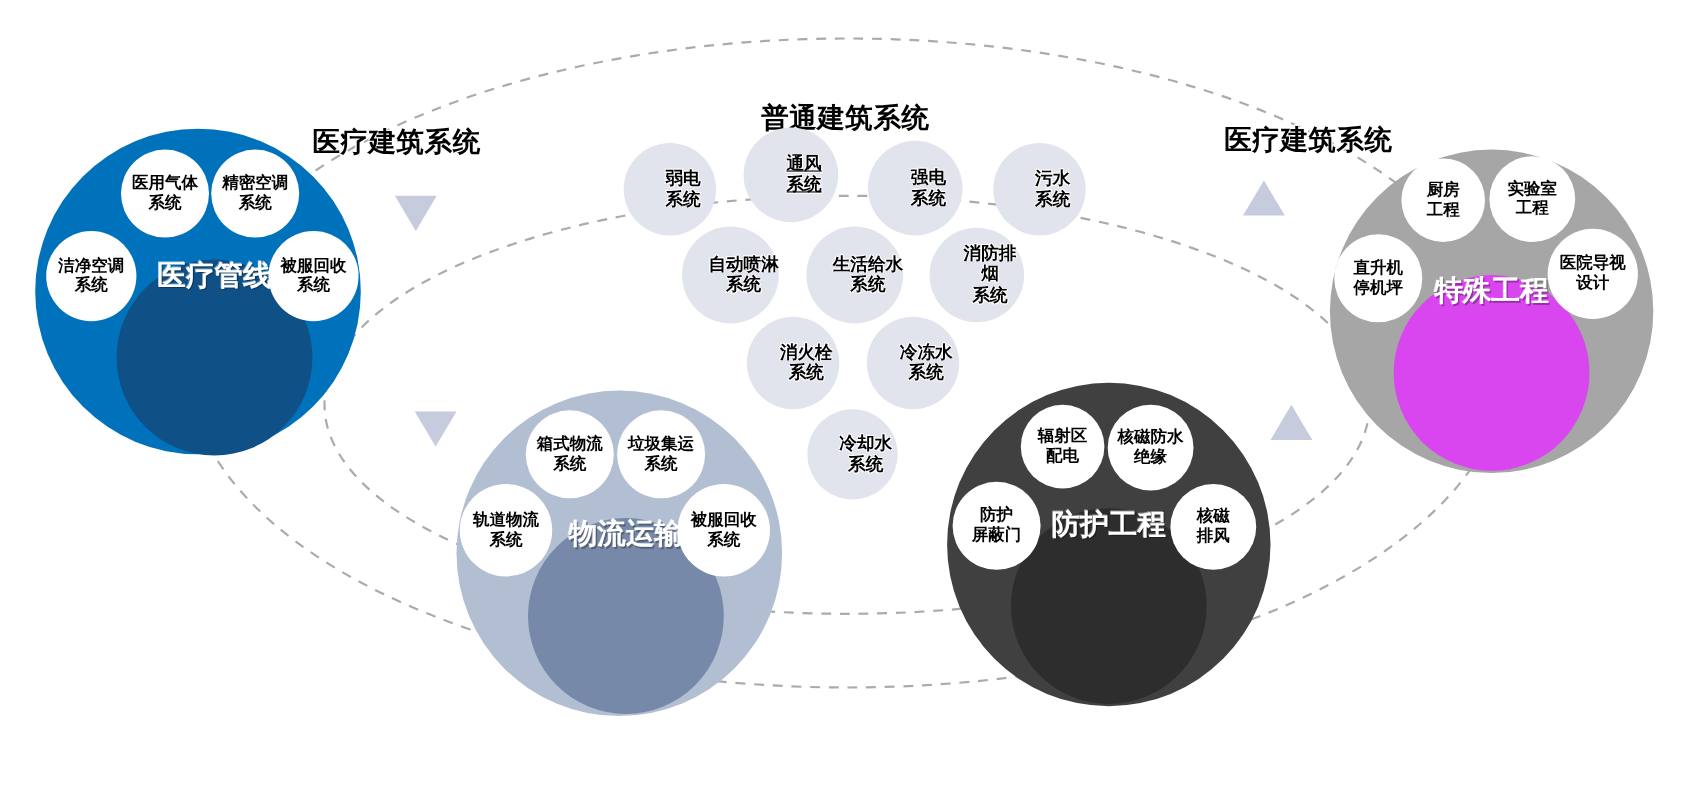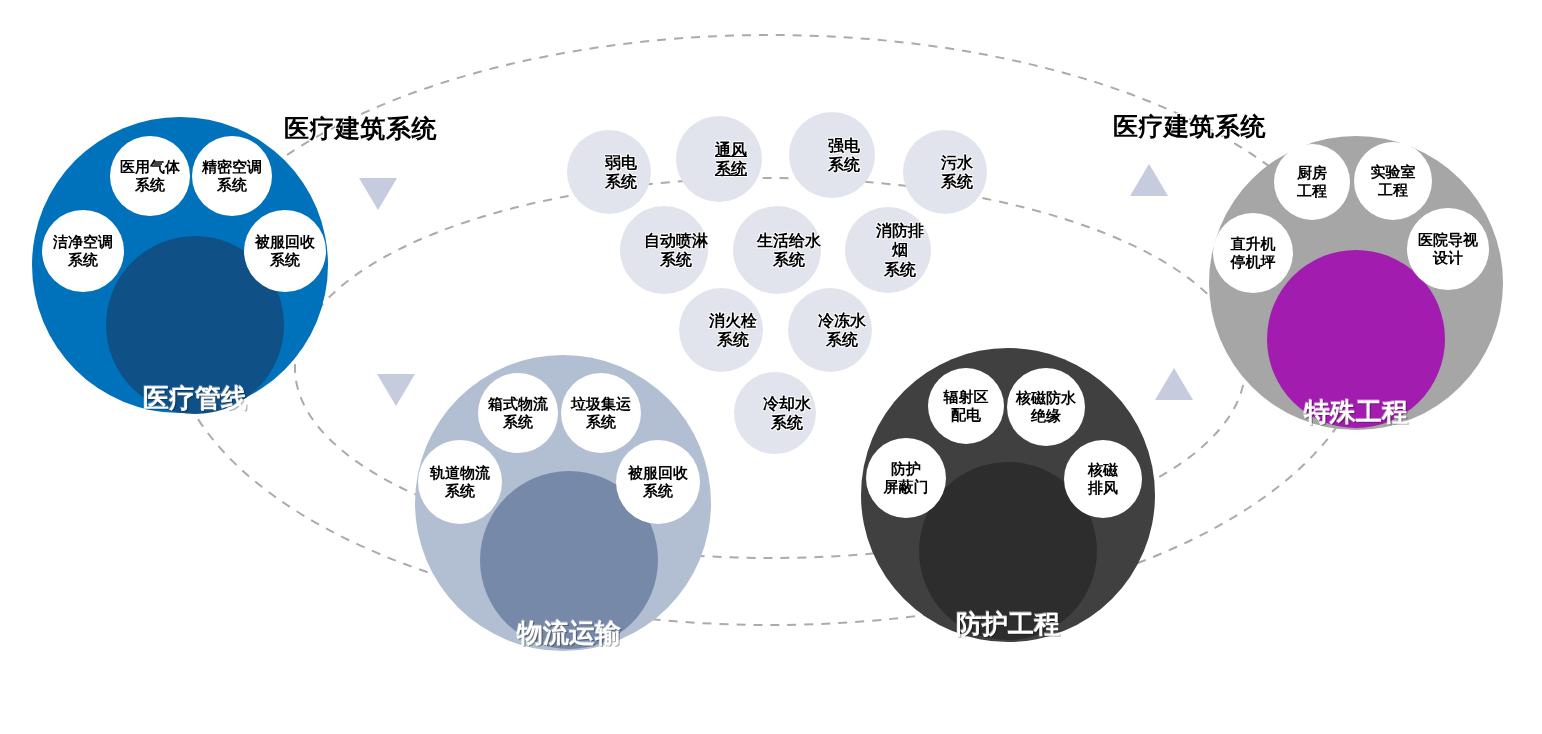--- a/index.html
+++ b/index.html
@@ -59,21 +59,21 @@
     position: absolute;
   }
   .outer-disc {
     position: absolute;
     border-radius: 50%;
   }
   .inner-disc {
     position: absolute;
     border-radius: 50%;
     display: flex;
-    align-items: flex-end;
+    align-items: flex-start;
     justify-content: center;
   }
   .core-label {
     font-size: 26px;
     font-weight: bold;
     color: #ffffff;
     text-align: center;
     line-height: 1.15;
     white-space: nowrap;
     text-shadow:
@@ -143,20 +143,21 @@
 <body>
 
 <div id="stage">
 
   <svg id="ellipses" viewBox="0 0 1542 734">
     <ellipse cx="770" cy="330" rx="600" ry="295" fill="none" stroke="#ABABAB" stroke-width="2" stroke-dasharray="9 8"></ellipse>
     <ellipse cx="770" cy="368" rx="475" ry="190" fill="none" stroke="#ABABAB" stroke-width="2" stroke-dasharray="9 8"></ellipse>
   </svg>
 
   <div class="section-title" style="left:284px; top:112px;">医疗建筑系统</div>
+  <div class="section-title" style="left:692px; top:90px;">普通建筑系统</div>
   <div class="section-title" style="left:1113px; top:110px;">医疗建筑系统</div>
 
   <div class="tri down" style="left:359px; top:178px;"></div>
   <div class="tri down" style="left:377px; top:374px;"></div>
   <div class="tri up" style="left:1130px; top:164px;"></div>
   <div class="tri up" style="left:1155px; top:368px;"></div>
 
   <div class="cluster">
     <div class="outer-disc" style="left:32px; top:117px; width:296px; height:296px; background:#0072BC;"></div>
     <div class="inner-disc" style="left:106px; top:236px; width:178px; height:178px; background:#0F5086;">
@@ -224,21 +225,21 @@
 屏蔽门</span>
     </div>
     <div class="sat" style="left:1064px; top:440px; width:78px; height:78px;justify-content:center;">
       <span>核磁
 排风</span>
     </div>
   </div>
 
   <div class="cluster">
     <div class="outer-disc" style="left:1209px; top:136px; width:294px; height:294px; background:#A6A6A6;"></div>
-    <div class="inner-disc" style="left:1267px; top:250px; width:178px; height:178px; background:#a21caf;">
+    <div class="inner-disc" style="left:1267px; top:250px; width:178px; height:178px; background:#d946ef;">
       <span class="core-label">特殊工程</span>
     </div>
 
     <div class="sat" style="left:1274px; top:144px; width:76px; height:76px;">
       <span>厨房
 工程</span>
     </div>
     <div class="sat" style="left:1354px; top:142px; width:78px; height:78px;">
       <span>实验室
 工程</span>
@@ -255,21 +256,21 @@
 
   <div>
     <div class="centerbub" style="left:567px; top:130px; width:84px; height:84px;">
       <span>弱电
 系统</span>
     </div>
     <div class="centerbub" style="left:676px; top:116px; width:86px; height:86px;text-decoration:underline;">
       <span>通风
 系统</span>
     </div>
-    <div class="centerbub" style="left:789px; top:112px; width:86px; height:86px;">
+    <div class="centerbub" style="left:789px; top:128px; width:86px; height:86px;">
       <span>强电
 系统</span>
     </div>
     <div class="centerbub" style="left:903px; top:130px; width:84px; height:84px;">
       <span>污水
 系统</span>
     </div>
 
     <div class="centerbub" style="left:620px; top:206px; width:88px; height:88px;">
       <span>自动喷淋

